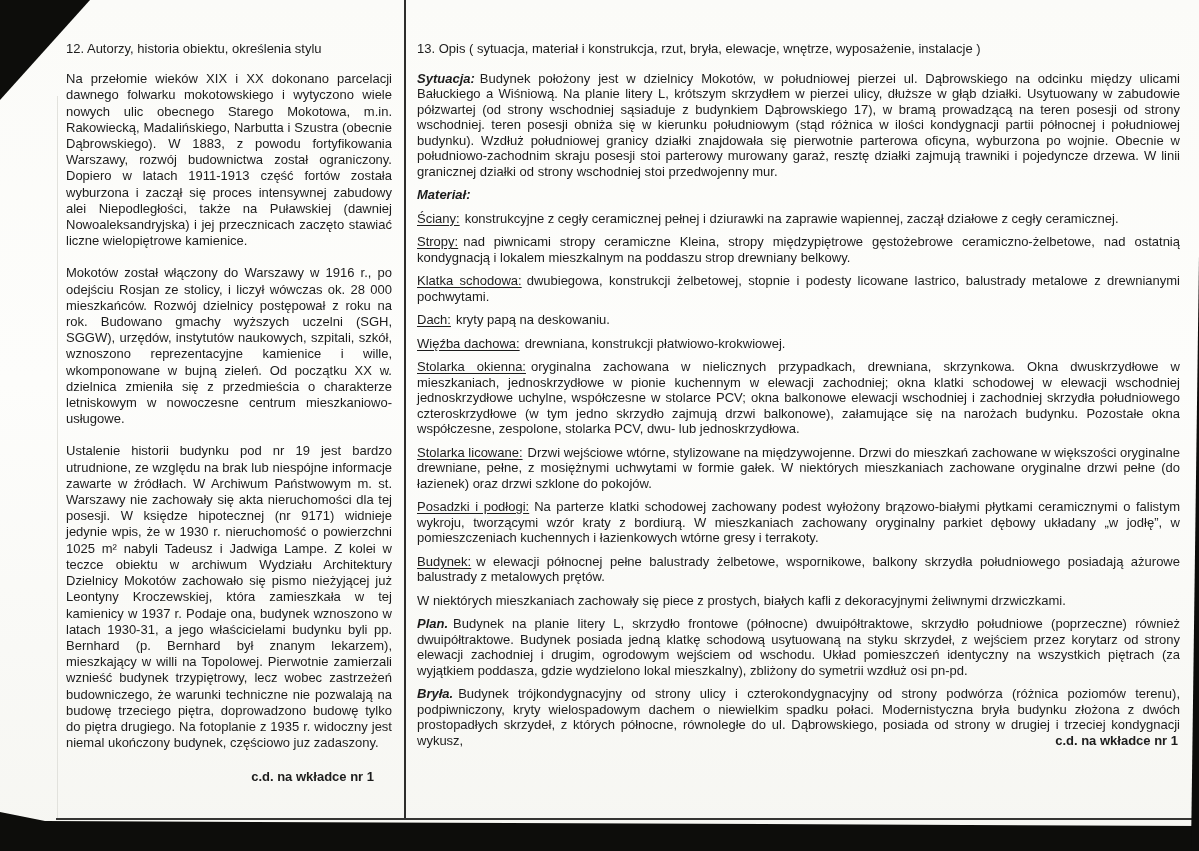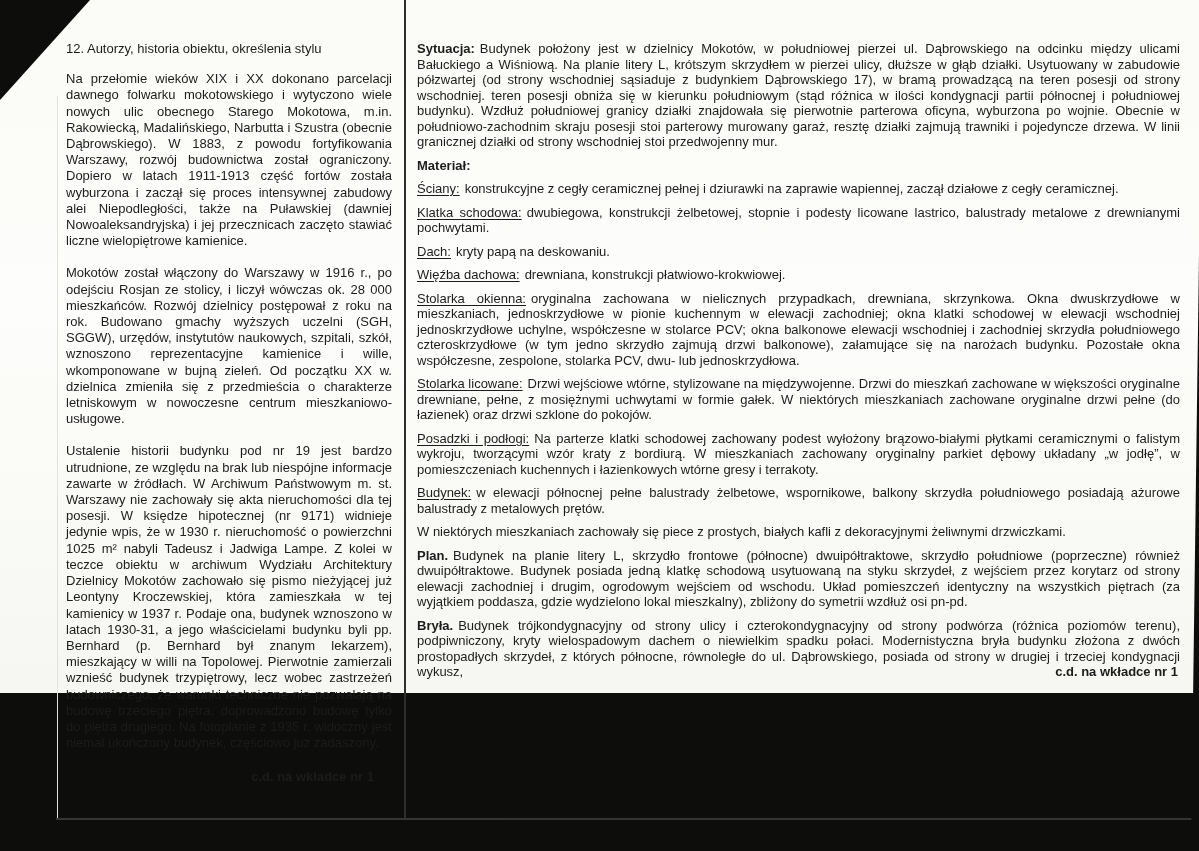--- a/index.html
+++ b/index.html
@@ -7,21 +7,21 @@
     position: relative;
     width: 1199px;
     height: 851px;
     background: #0d0d0b;
     overflow: hidden;
     font-family: "Liberation Sans", "DejaVu Sans", sans-serif;
   }
   .paper {
     position: absolute;
     left: 0; top: 0;
-    width: 1199px; height: 693px;
+    width: 1199px; height: 851px;
     background: linear-gradient(180deg, #fbfbf8 0%, #fdfdfb 45%, #f6f6f2 100%);
   }
   
   .form-left-line {
     position: absolute; left: 57px; top: 96px;
     width: 1px; height: 724px; background: #e2e2dd;
   }
   .divider-v {
     position: absolute; left: 404px; top: 0;
     width: 2px; height: 820px; background: #2e2e2c;
@@ -34,21 +34,21 @@
     position: absolute; top: 41px;
     color: #1c1c1c;
     text-align: justify;
   }
   .col-left  { left: 66px;  width: 326px; font-size: 13px; line-height: 16.2px; }
   .col-right { left: 417px; width: 763px; font-size: 13px; line-height: 15.5px; }
   .col-heading { margin: 0 0 14px 0; text-align: left; }
   .col-left p { margin: 0 0 16px 0; }
   .col-right p.sec { margin: 0 0 8px 0; }
   .lbl { margin-right: 5px; }
-  .lbl.bold { font-weight: bold; }
+  .lbl.bold { font-weight: bold; font-style: italic; }
   .lbl.u { text-decoration: underline; text-underline-offset: 2px; }
   .left-footer {
     text-align: right; padding-right: 18px;
     font-weight: bold; margin-top: 18px;
   }
   .sec-last { position: relative; }
   .cd-inline {
     position: absolute; right: 2px; bottom: 0;
     font-weight: bold; white-space: nowrap;
   }
@@ -82,27 +82,29 @@
 
     <div class="col col-left">
       <div class="col-heading">12. Autorzy, historia obiektu, określenia stylu</div>
       <p>Na przełomie wieków XIX i XX dokonano parcelacji dawnego folwarku mokotowskiego i wytyczono wiele nowych ulic obecnego Starego Mokotowa, m.in. Rakowiecką, Madalińskiego, Narbutta i Szustra (obecnie Dąbrowskiego). W 1883, z powodu fortyfikowania Warszawy, rozwój budownictwa został ograniczony. Dopiero w latach 1911-1913 część fortów została wyburzona i zaczął się proces intensywnej zabudowy alei Niepodległości, także na Puławskiej (dawniej Nowoaleksandryjska) i jej przecznicach zaczęto stawiać liczne wielopiętrowe kamienice.</p>
       <p>Mokotów został włączony do Warszawy w 1916 r., po odejściu Rosjan ze stolicy, i liczył wówczas ok. 28 000 mieszkańców. Rozwój dzielnicy postępował z roku na rok. Budowano gmachy wyższych uczelni (SGH, SGGW), urzędów, instytutów naukowych, szpitali, szkół, wznoszono reprezentacyjne kamienice i wille, wkomponowane w bujną zieleń. Od początku XX w. dzielnica zmieniła się z przedmieścia o charakterze letniskowym w nowoczesne centrum mieszkaniowo-usługowe.</p>
       <p>Ustalenie historii budynku pod nr 19 jest bardzo utrudnione, ze względu na brak lub niespójne informacje zawarte w źródłach. W Archiwum Państwowym m. st. Warszawy nie zachowały się akta nieruchomości dla tej posesji. W księdze hipotecznej (nr 9171) widnieje jedynie wpis, że w 1930 r. nieruchomość o powierzchni 1025 m² nabyli Tadeusz i Jadwiga Lampe. Z kolei w teczce obiektu w archiwum Wydziału Architektury Dzielnicy Mokotów zachowało się pismo nieżyjącej już Leontyny Kroczewskiej, która zamieszkała w tej kamienicy w 1937 r. Podaje ona, budynek wznoszono w latach 1930-31, a jego właścicielami budynku byli pp. Bernhard (p. Bernhard był znanym lekarzem), mieszkający w willi na Topolowej. Pierwotnie zamierzali wznieść budynek trzypiętrowy, lecz wobec zastrzeżeń budowniczego, że warunki techniczne nie pozwalają na budowę trzeciego piętra, doprowadzono budowę tylko do piętra drugiego. Na fotoplanie z 1935 r. widoczny jest niemal ukończony budynek, częściowo juz zadaszony.</p>
       <div class="left-footer">c.d. na wkładce nr 1</div>
     </div>
 
     <div class="col col-right">
+      <div class="col-heading">13. Opis ( sytuacja, materiał i konstrukcja, rzut, bryła, elewacje, wnętrze, wyposażenie, instalacje )</div>
 
       <p class="sec"><span class="lbl bold">Sytuacja:</span><span>Budynek położony jest w dzielnicy Mokotów, w południowej pierzei ul. Dąbrowskiego na odcinku między ulicami Bałuckiego a Wiśniową. Na planie litery L, krótszym skrzydłem w pierzei ulicy, dłuższe w głąb działki. Usytuowany w zabudowie półzwartej (od strony wschodniej sąsiaduje z budynkiem Dąbrowskiego 17), w bramą prowadzącą na teren posesji od strony wschodniej. teren posesji obniża się w kierunku południowym (stąd różnica w ilości kondygnacji partii północnej i południowej budynku). Wzdłuż południowej granicy działki znajdowała się pierwotnie parterowa oficyna, wyburzona po wojnie. Obecnie w południowo-zachodnim skraju posesji stoi parterowy murowany garaż, resztę działki zajmują trawniki i pojedyncze drzewa. W linii granicznej działki od strony wschodniej stoi przedwojenny mur.</span></p>
 
       <p class="sec"><span class="lbl bold">Materiał:</span><span></span></p>
 
       <p class="sec"><span class="lbl u">Ściany:</span><span>konstrukcyjne z cegły ceramicznej pełnej i dziurawki na zaprawie wapiennej, zaczął działowe z cegły ceramicznej.</span></p>
 
+      <p class="sec"><span class="lbl u">Stropy:</span><span>nad piwnicami stropy ceramiczne Kleina, stropy międzypiętrowe gęstożebrowe ceramiczno-żelbetowe, nad ostatnią kondygnacją i lokalem mieszkalnym na poddaszu strop drewniany belkowy.</span></p>
 
       <p class="sec"><span class="lbl u">Klatka schodowa:</span><span>dwubiegowa, konstrukcji żelbetowej, stopnie i podesty licowane lastrico, balustrady metalowe z drewnianymi pochwytami.</span></p>
 
       <p class="sec"><span class="lbl u">Dach:</span><span>kryty papą na deskowaniu.</span></p>
 
       <p class="sec"><span class="lbl u">Więźba dachowa:</span><span>drewniana, konstrukcji płatwiowo-krokwiowej.</span></p>
 
       <p class="sec"><span class="lbl u">Stolarka okienna:</span><span>oryginalna zachowana w nielicznych przypadkach, drewniana, skrzynkowa. Okna dwuskrzydłowe w mieszkaniach, jednoskrzydłowe w pionie kuchennym w elewacji zachodniej; okna klatki schodowej w elewacji wschodniej jednoskrzydłowe uchylne, współczesne w stolarce PCV; okna balkonowe elewacji wschodniej i zachodniej skrzydła południowego czteroskrzydłowe (w tym jedno skrzydło zajmują drzwi balkonowe), załamujące się na narożach budynku. Pozostałe okna współczesne, zespolone, stolarka PCV, dwu- lub jednoskrzydłowa.</span></p>
 
       <p class="sec"><span class="lbl u">Stolarka licowane:</span><span>Drzwi wejściowe wtórne, stylizowane na międzywojenne. Drzwi do mieszkań zachowane w większości oryginalne drewniane, pełne, z mosiężnymi uchwytami w formie gałek. W niektórych mieszkaniach zachowane oryginalne drzwi pełne (do łazienek) oraz drzwi szklone do pokojów.</span></p>

